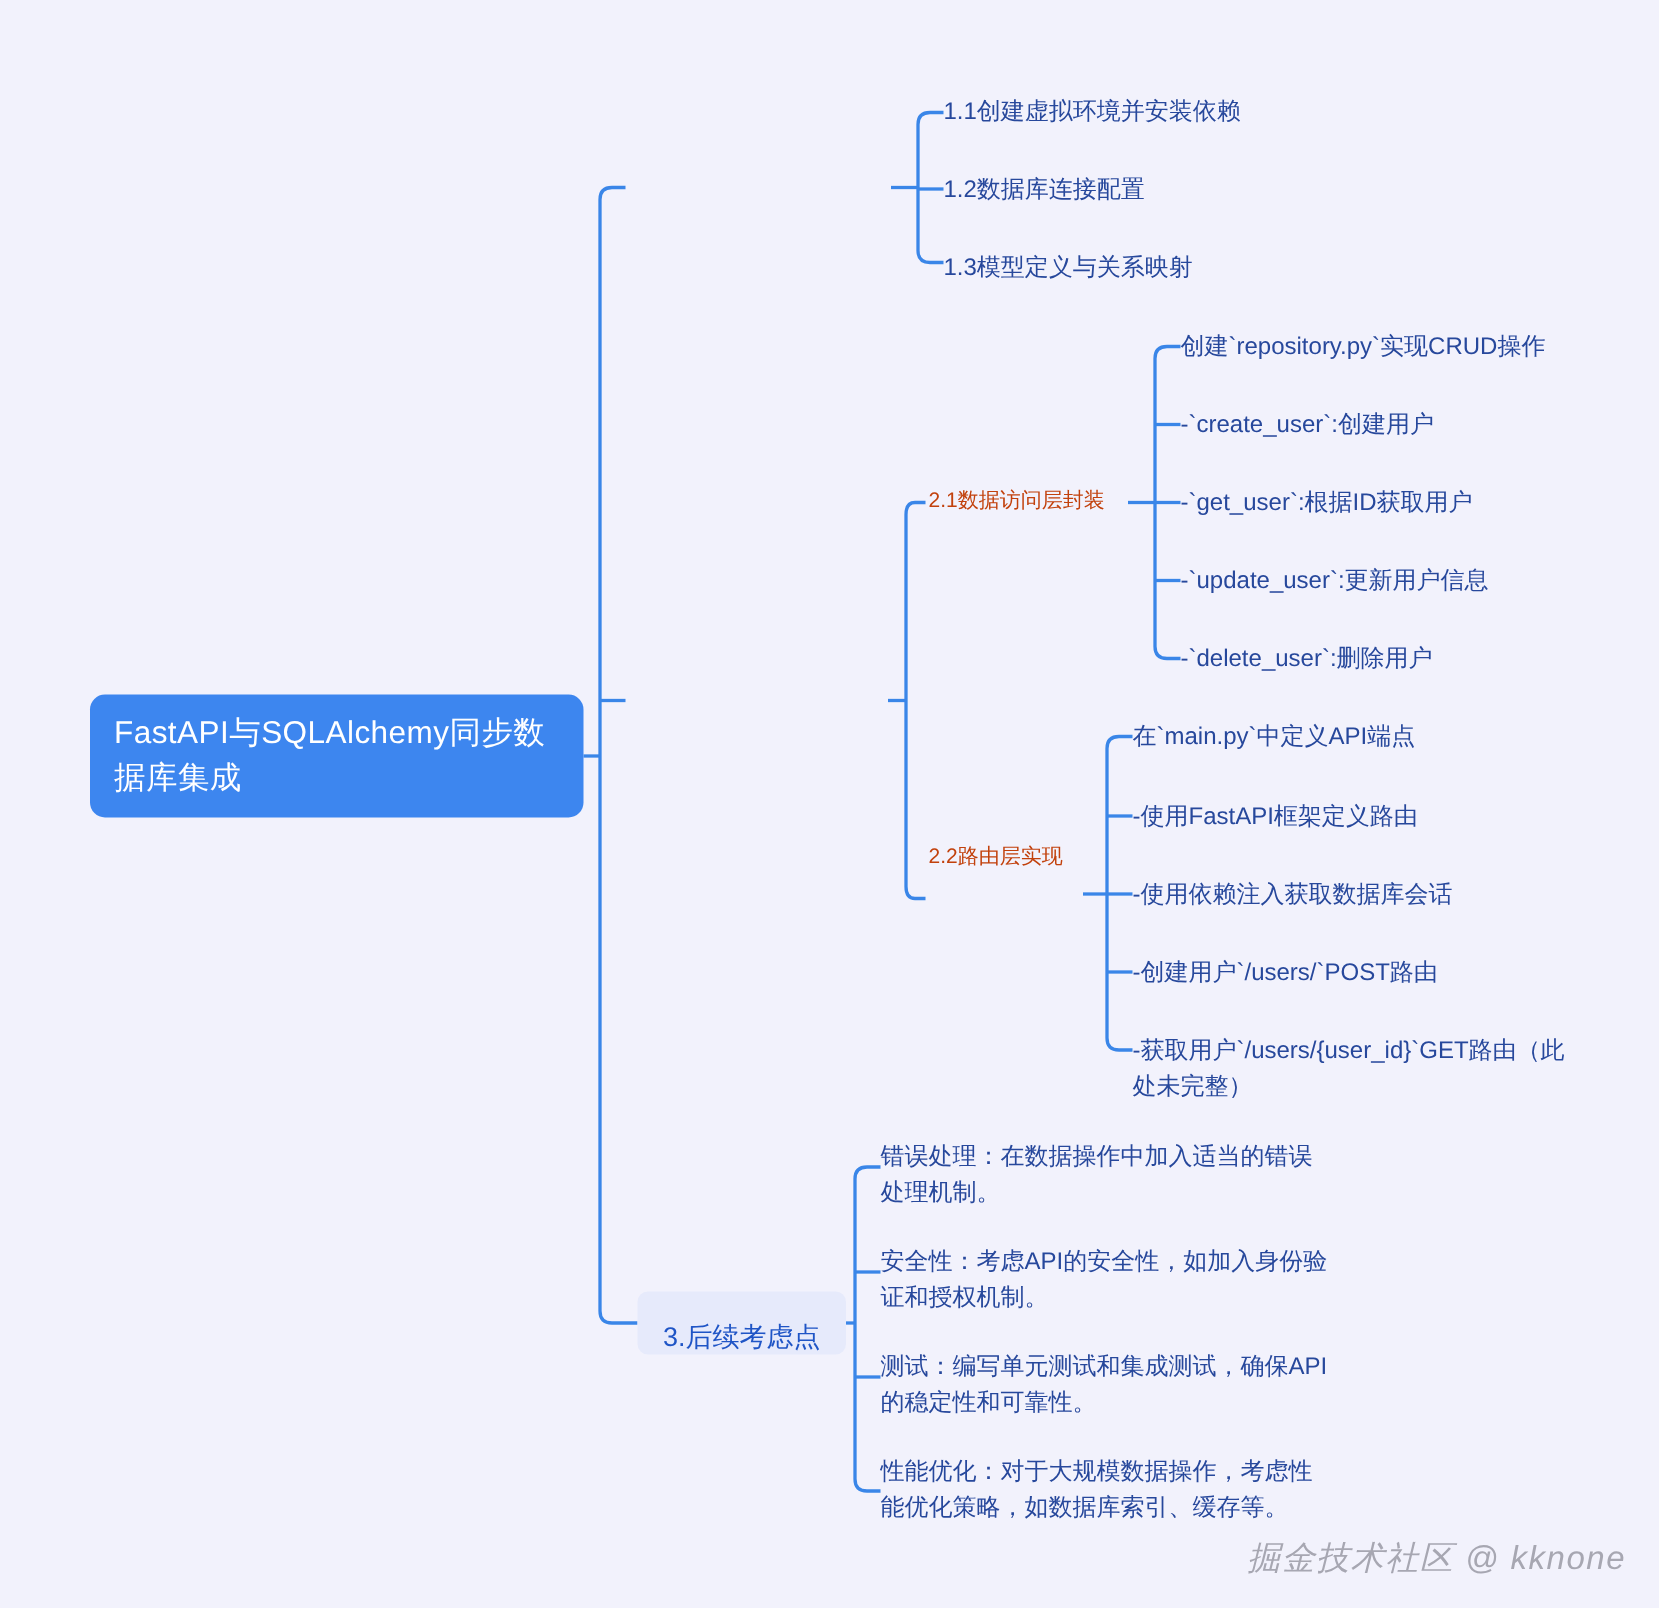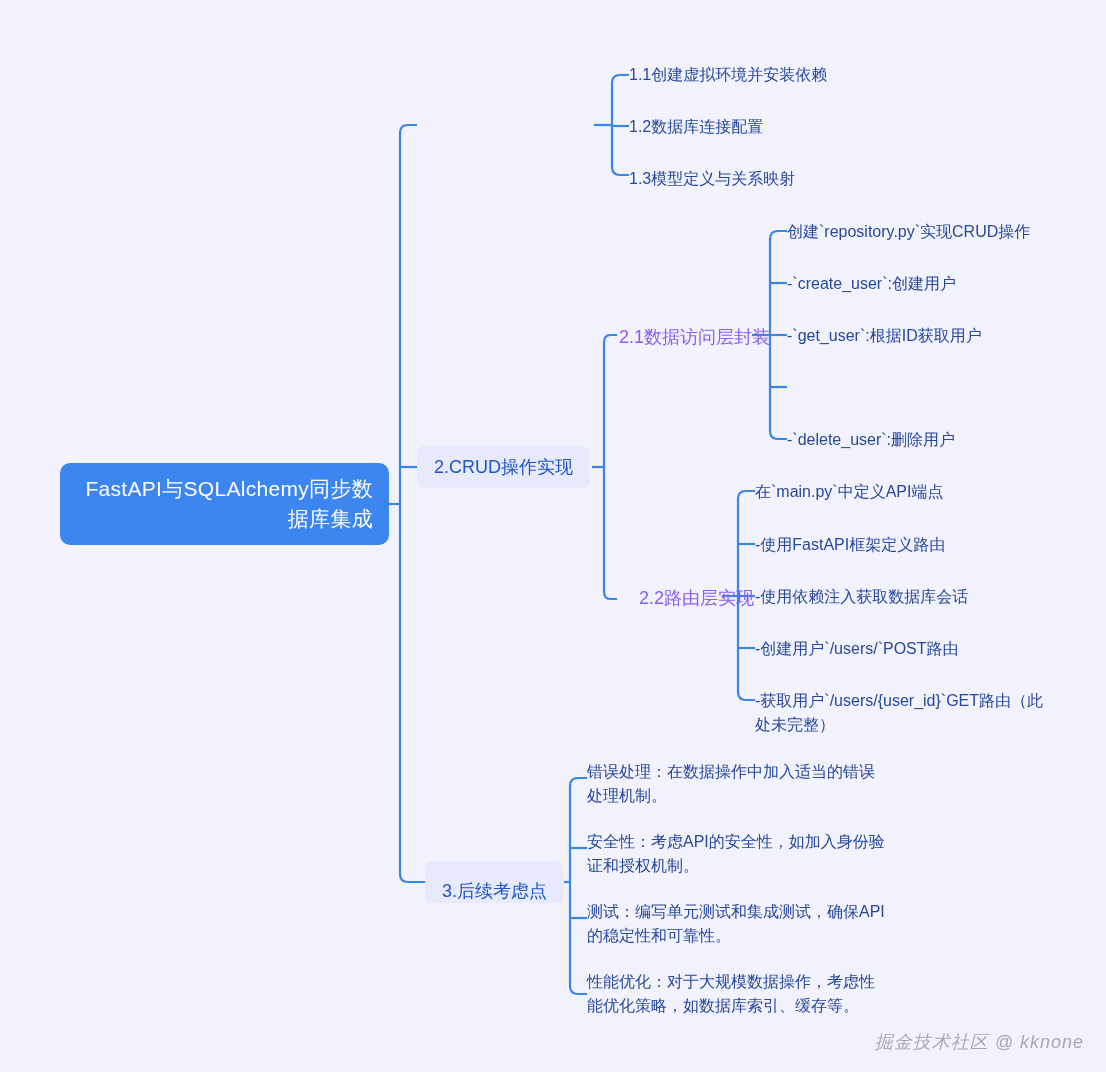--- a/index.html
+++ b/index.html
@@ -35,21 +35,21 @@
     position: absolute;
     left: 60px;
     top: 463px;
     width: 329px;
     height: 82px;
     background: #3d86ef;
     border-radius: 10px;
     display: flex;
     align-items: center;
     justify-content: center;
-    text-align: right;
+    text-align: left;
     padding: 0 16px;
     color: #ffffff;
     font-size: 21px;
     line-height: 1.42;
     letter-spacing: .3px;
   }
 
   
   .l1-node {
     position: absolute;
@@ -64,44 +64,44 @@
     padding: 0 17px;
     white-space: nowrap;
   }
   .l1-a { left: 417px; top: 104px; }
   .l1-b { left: 417px; top: 446px; }
   .l1-c { left: 425px; top: 861px; align-items: flex-end; }
 
   
   .l2-node {
     position: absolute;
-    color: #8b5cf6;
-    font-size: 18px;
+    color: #c2410c;
+    font-size: 14px;
     white-space: nowrap;
   }
   .l2-a { left: 619px; top: 325px; }
-  .l2-b { left: 619px; top: 586px; margin-left: 20px; }
+  .l2-b { left: 619px; top: 562px; }
 
   
   .leaf {
     position: absolute;
     color: #27489c;
     font-size: 16px;
     line-height: 1.5;
     white-space: nowrap;
   }
   .leaf.wrap { white-space: normal; }
 
   
   .watermark {
     position: absolute;
     right: 22px;
     bottom: 18px;
     color: #9b9ba6;
-    font-size: 18px;
+    font-size: 22px;
     font-style: italic;
     letter-spacing: 1px;
     opacity: .85;
     white-space: nowrap;
   }
 </style>
 </head>
 <body>
 
 <div id="mindmap-root">
@@ -136,37 +136,35 @@
     <path d="M562 882 H570"></path>
     <path d="M587 778 H578 Q570 778 570 786 V986 Q570 994 578 994 H587"></path>
     <path d="M570 848 H587"></path>
     <path d="M570 918 H587"></path>
   </svg>
 
   <div class="root-node">
     <span>FastAPI与SQLAlchemy同步数据库集成</span>
   </div>
 
-  <div class="l1-node l1-b">
-    <span>2.CRUD操作实现</span>
-  </div>
   <div class="l1-node l1-c">
     <span>3.后续考虑点</span>
   </div>
 
   <div class="leaf" style="left:629px; top:63px;">1.1创建虚拟环境并安装依赖</div>
   <div class="leaf" style="left:629px; top:115px;">1.2数据库连接配置</div>
   <div class="leaf" style="left:629px; top:167px;">1.3模型定义与关系映射</div>
 
   <div class="l2-node l2-a">2.1数据访问层封装</div>
   <div class="l2-node l2-b">2.2路由层实现</div>
 
   <div class="leaf" style="left:787px; top:220px;">创建`repository.py`实现CRUD操作</div>
   <div class="leaf" style="left:787px; top:272px;">-`create_user`:创建用户</div>
   <div class="leaf" style="left:787px; top:324px;">-`get_user`:根据ID获取用户</div>
+  <div class="leaf" style="left:787px; top:376px;">-`update_user`:更新用户信息</div>
   <div class="leaf" style="left:787px; top:428px;">-`delete_user`:删除用户</div>
 
   <div class="leaf" style="left:755px; top:480px;">在`main.py`中定义API端点</div>
   <div class="leaf" style="left:755px; top:533px;">-使用FastAPI框架定义路由</div>
   <div class="leaf" style="left:755px; top:585px;">-使用依赖注入获取数据库会话</div>
   <div class="leaf" style="left:755px; top:637px;">-创建用户`/users/`POST路由</div>
   <div class="leaf wrap" style="left:755px; top:689px; width:296px;">-获取用户`/users/{user_id}`GET路由（此处未完整）</div>
 
   <div class="leaf wrap" style="left:587px; top:760px; width:300px;">错误处理：在数据操作中加入适当的错误处理机制。</div>
   <div class="leaf wrap" style="left:587px; top:830px; width:300px;">安全性：考虑API的安全性，如加入身份验证和授权机制。</div>

